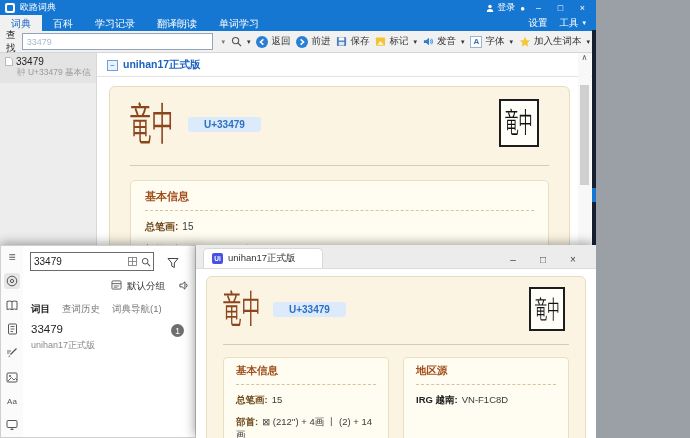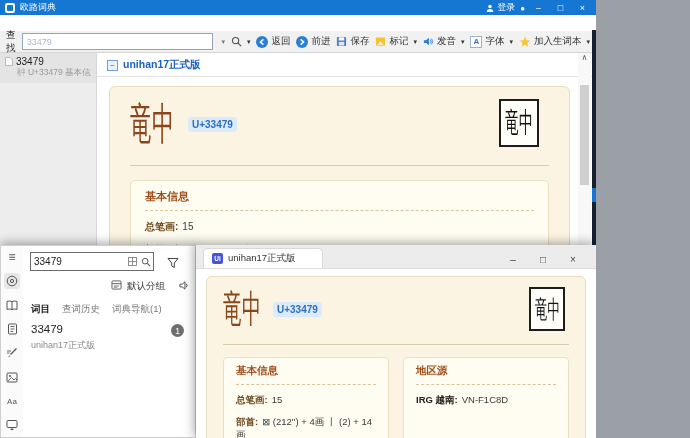--- a/index.html
+++ b/index.html
@@ -54,21 +54,21 @@
   .dict-header{display:flex;align-items:center;gap:5px;padding:5px 0 4px 10px;border-bottom:1px solid #e2e2e2;cursor:pointer;}
   .collapse{width:9px;height:9px;border:1px solid #6b9fd8;background:#eaf2fc;color:#1b62c1;font-size:8px;line-height:7px;
             display:inline-flex;align-items:center;justify-content:center;}
   .collapse::before{content:"−";}
   .dict-title{color:#1b62c1;font-weight:bold;font-size:10.5px;}
   .card{position:relative;margin:9px 26px 0 12px;background:#fbf4e2;border:1px solid #e6dcc2;border-radius:6px;
         padding:12px 20px;height:335px;box-sizing:border-box;}
   .charrow{position:relative;display:flex;align-items:center;gap:14px;height:50px;}
   .headword{font-size:44px;line-height:1;color:#8b451c;}
   .badge{display:inline-block;background:#dcebfb;color:#2e6fc2;font-weight:bold;font-size:10px;
-         padding:2px 4px;border-radius:3px;}
+         padding:2px 16px;border-radius:3px;}
   .glyphbox{position:absolute;top:0px;right:10px;width:36px;height:44px;border:2px solid #1d1d1d;background:#fffef8;
             display:flex;align-items:center;justify-content:center;font-size:28px;color:#111;}
   .hr{border-top:1px solid #d8cdb0;margin-top:16px;}
   .infocard{margin-top:14px;background:#fffcf1;border:1px solid #e9dfc2;border-radius:5px;padding:8px 14px 12px;}
   .sect-title{color:#a14e1b;font-weight:bold;font-size:11px;padding-bottom:6px;border-bottom:1px dashed #d6c49c;}
   .line{font-size:10px;margin-top:9px;color:#3a3a3a;}
   .lab{font-weight:bold;color:#6f4a1e;margin-right:4px;}
 
   
   .vscroll{position:absolute;top:53px;right:5px;width:13px;height:192px;background:#f8f8f8;}
@@ -142,20 +142,35 @@
           <path d="M1 10 Q1 6.2 5 6.2 Q9 6.2 9 10 Z" fill="#fff"></path>
         </svg>
       <span>登录</span>
     </span>
     <span class="circle-ic"></span>
     <span class="wc btn-min"></span>
     <span class="wc btn-max"></span>
     <span class="wc btn-close"></span>
   </div>
 
+  <div class="menurow">
+    <span class="mtab active">词典</span>
+    <span class="mtab">百科</span>
+    <span class="mtab">学习记录</span>
+    <span class="mtab">翻译朗读</span>
+    <span class="mtab">单词学习</span>
+    <span class="menu-right">
+      <span>
+          <span>设置</span>
+        </span>
+      <span class="caret">
+          <span>工具</span>
+        </span>
+    </span>
+  </div>
 
   <div class="toolbar">
     <span class="find-label">查找</span>
     <input class="find-input" value="33479" style="">
     <span class="dd caret"></span>
     <span class="tb-btn caret">
       <svg width="11" height="11" viewBox="0 0 12 12">
           <circle cx="5" cy="5" r="3.4" fill="none" stroke="#555" stroke-width="1.2"></circle>
           <path d="M7.6 7.6 L11 11" stroke="#555" stroke-width="1.3"></path>
         </svg>

